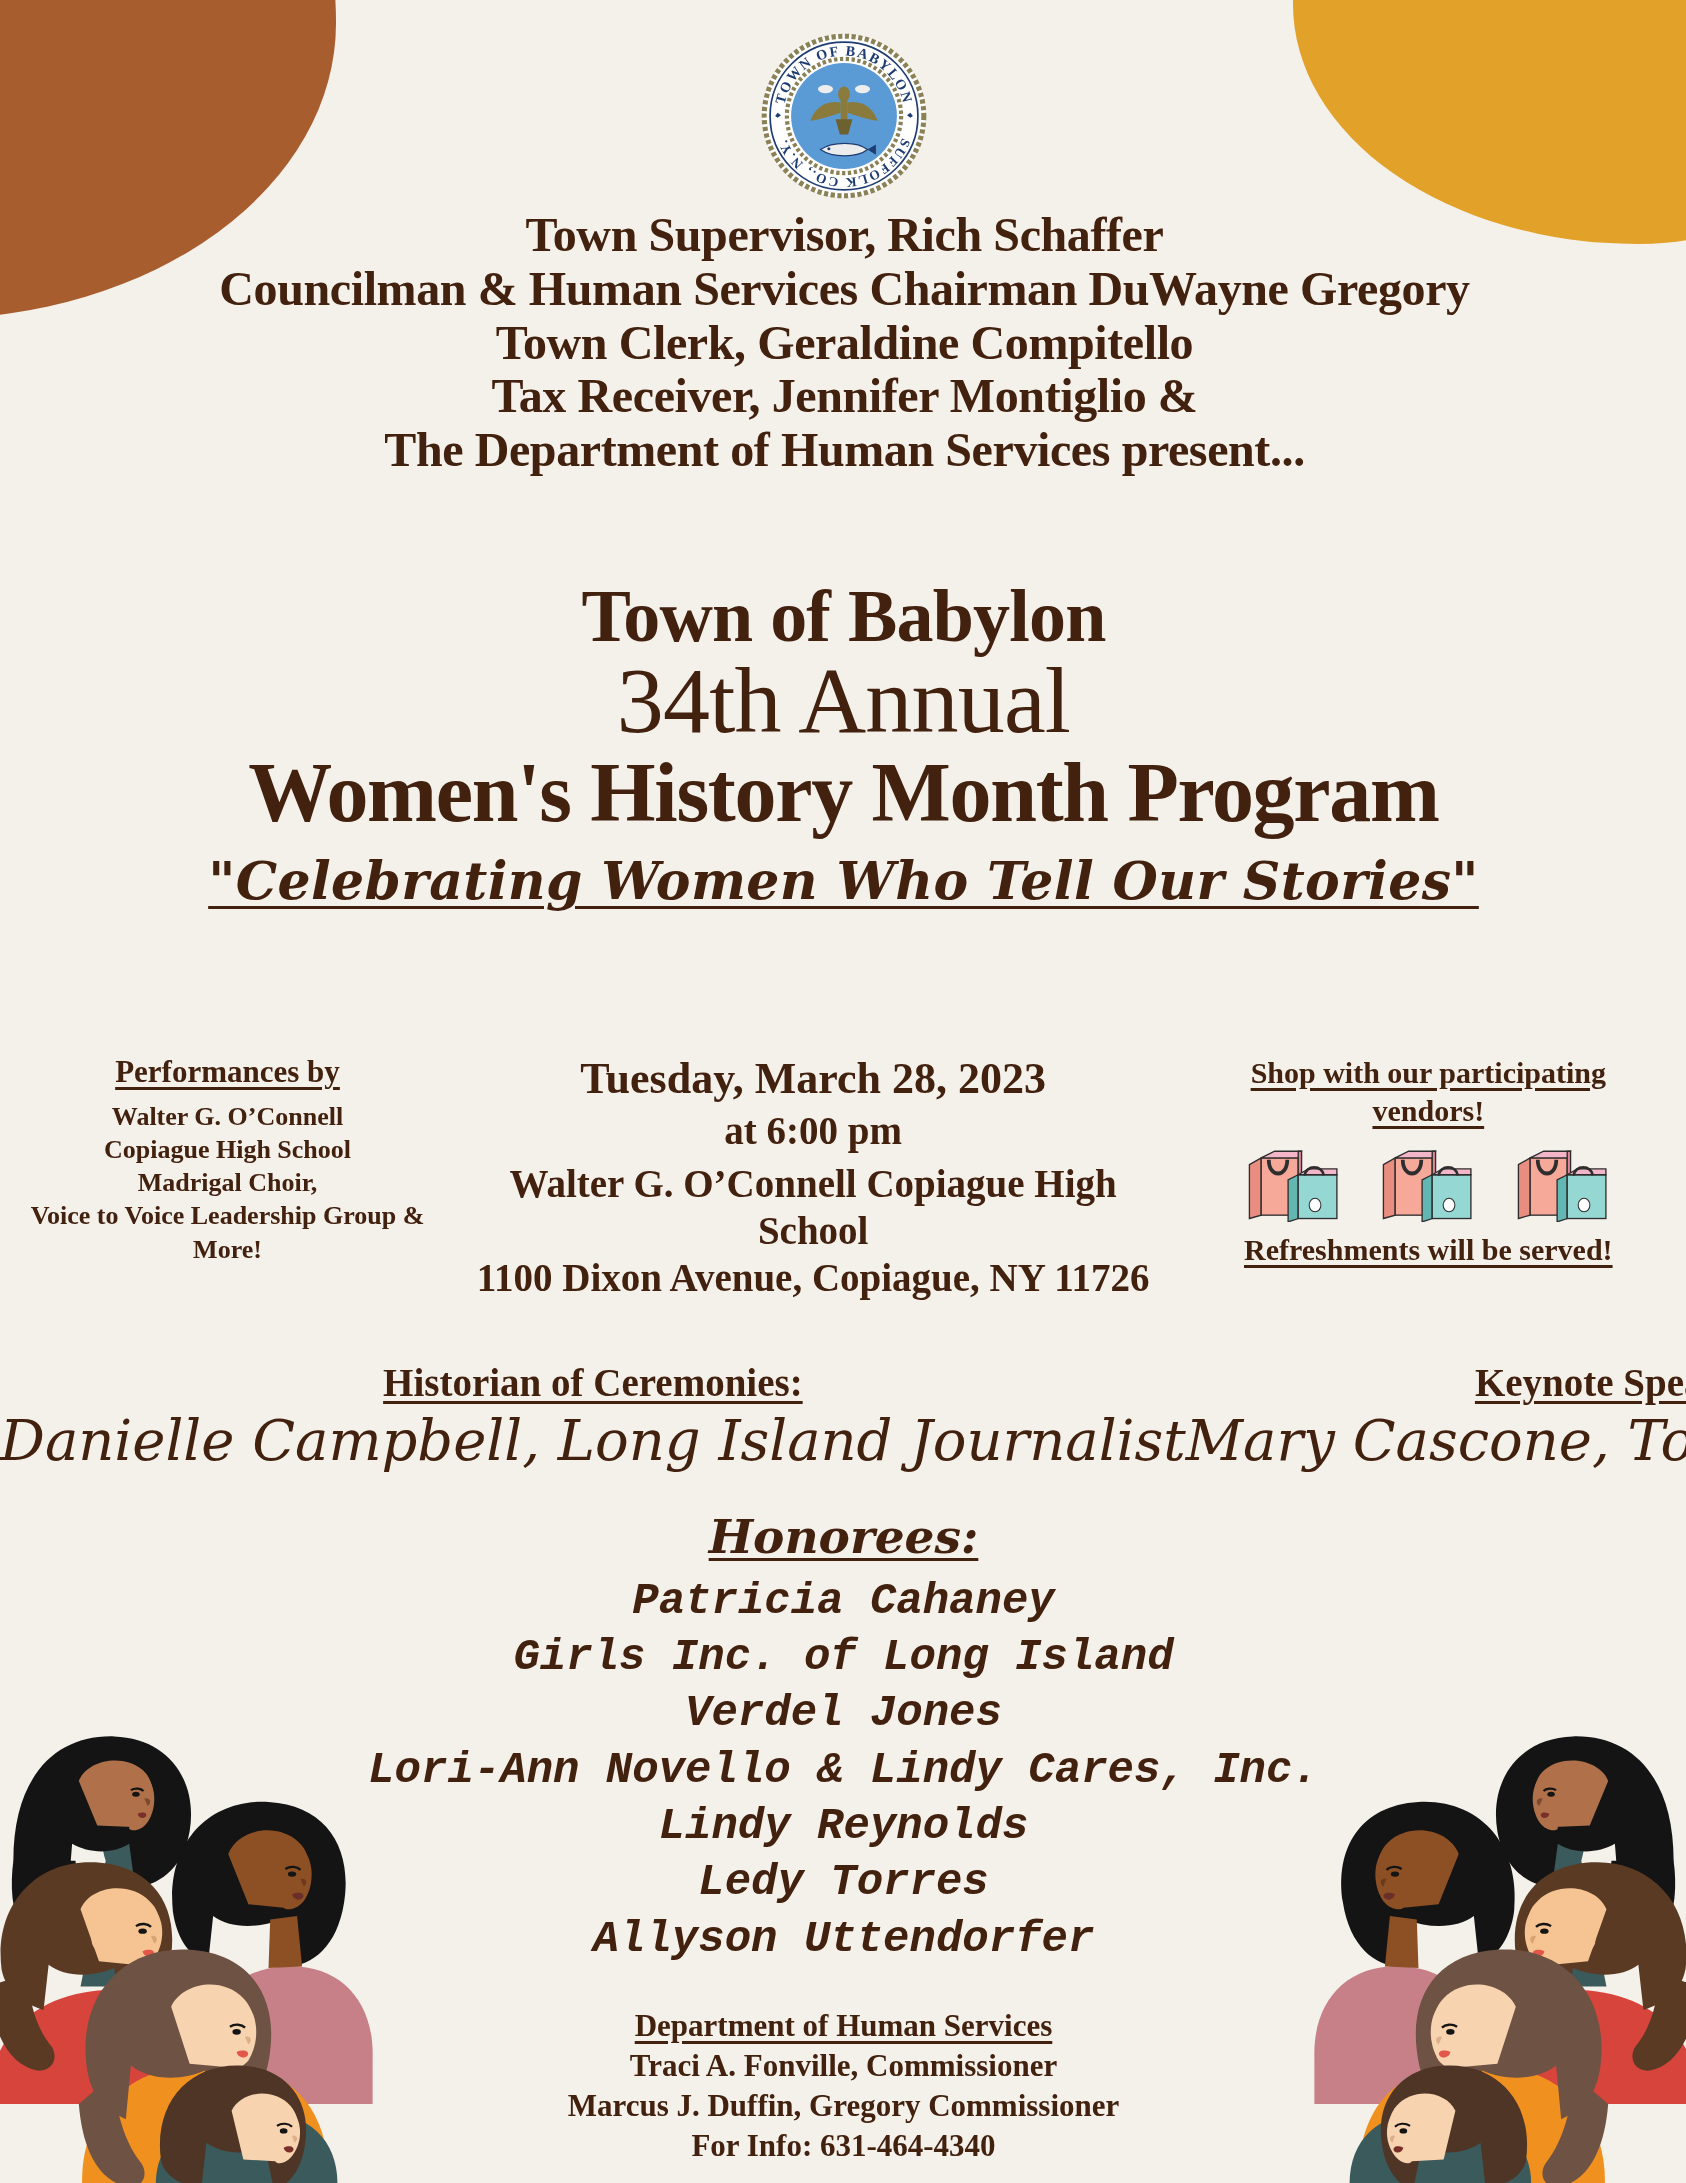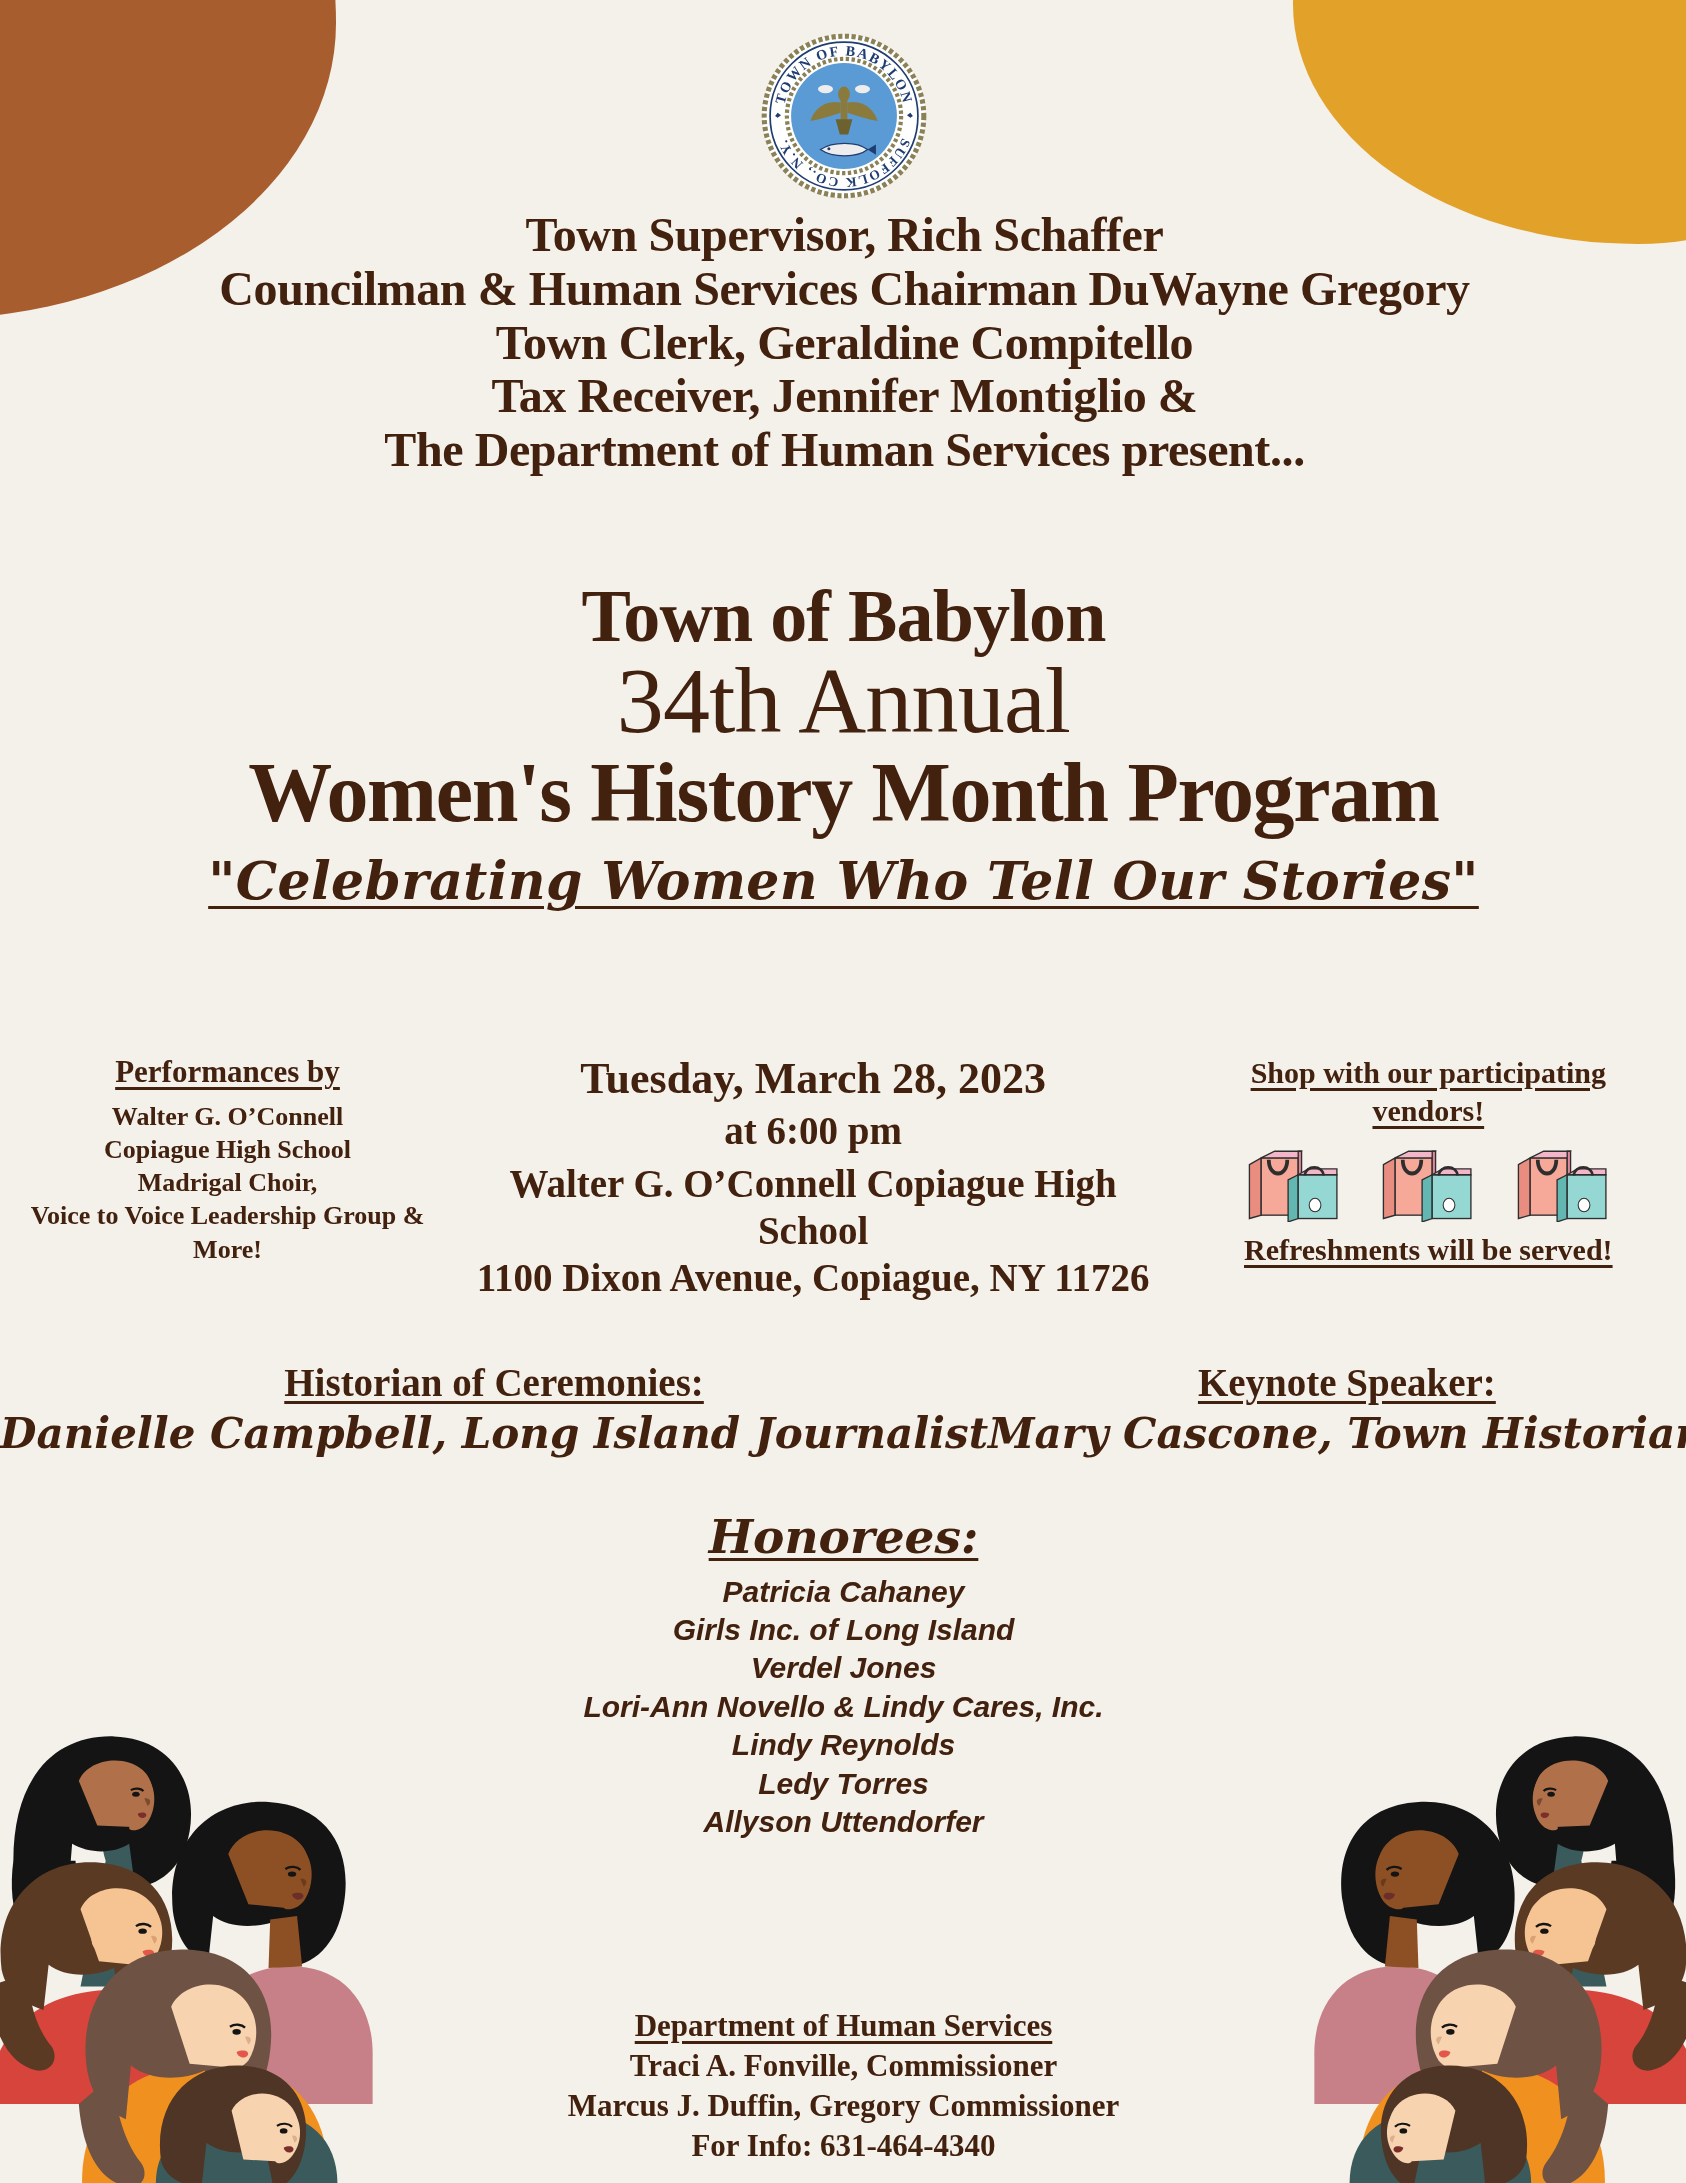--- a/index.html
+++ b/index.html
@@ -201,22 +201,22 @@
     text-align: center;
   }
   .role-head {
     font-weight: bold;
     font-size: 39px;
     line-height: 1.1;
   }
   .role-name {
     font-family: "DejaVu Serif", serif;
     font-style: italic;
-    font-weight: bold;
-    font-size: 42px;
+    font-weight: normal;
+    font-size: 56px;
     line-height: 1.12;
     margin-top: 5px;
     white-space: nowrap;
   }
 
   
   #honorees {
     position: absolute;
     top: 1511px;
     left: 0;
@@ -226,24 +226,24 @@
   }
   #honorees-head {
     font-family: "DejaVu Serif", serif;
     font-style: italic;
     font-weight: bold;
     font-size: 47px;
     line-height: 1.1;
   }
   #honorees-list { margin-top: 10px; }
   #honorees-list .hon {
-    font-family: Liberation Sans, sans-serif;
+    font-family: Liberation Mono, monospace;
     font-style: italic;
     font-weight: bold;
-    font-size: 30px;
+    font-size: 44px;
     line-height: 1.28;
   }
 
   
   #footer {
     position: absolute;
     top: 2007px;
     left: 0;
     width: 100%;
     text-align: center;

